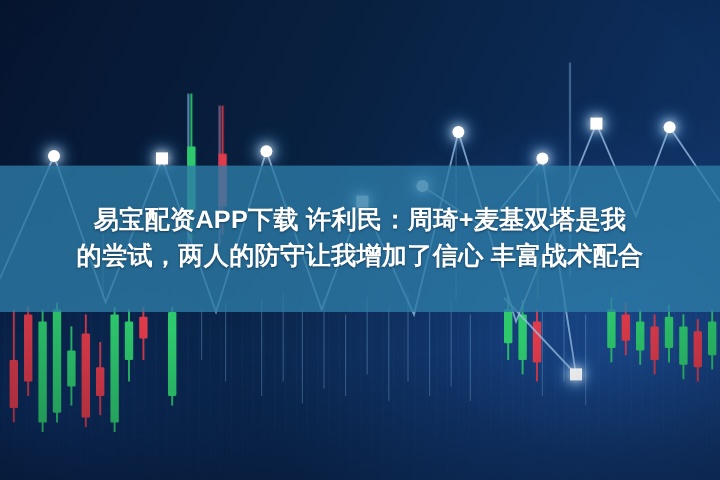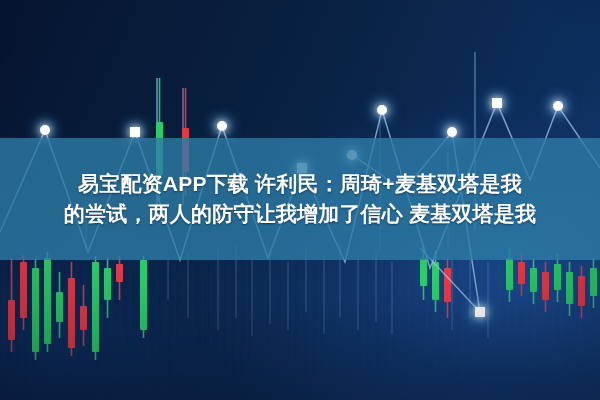--- a/index.html
+++ b/index.html
@@ -206,16 +206,16 @@
         <circle cx="480" cy="312" r="9" fill="#5fb8ff" opacity="0.55" filter="url(#softglow)"></circle>
         <rect x="475" y="307" width="10" height="10" fill="#ffffff" filter="url(#glow)"></rect>
       </g>
   </svg>
 
   <div class="bg-streaks"></div>
   <div class="bg-vignette"></div>
 
   <div id="headline-band" style="top: 138px; height: 122px; background: rgba(45, 124, 166, 0.8);">
     <div class="headline-line" style="color: rgb(255, 255, 255);">易宝配资APP下载 许利民：周琦+麦基双塔是我</div>
-    <div class="headline-line" style="color: rgb(255, 255, 255);">的尝试，两人的防守让我增加了信心 麦基双塔是我</div>
+    <div class="headline-line" style="color: rgb(255, 255, 255);">的尝试，两人的防守让我增加了信心 丰富战术配合</div>
   </div>
 
 </div>
 
 </body></html>

